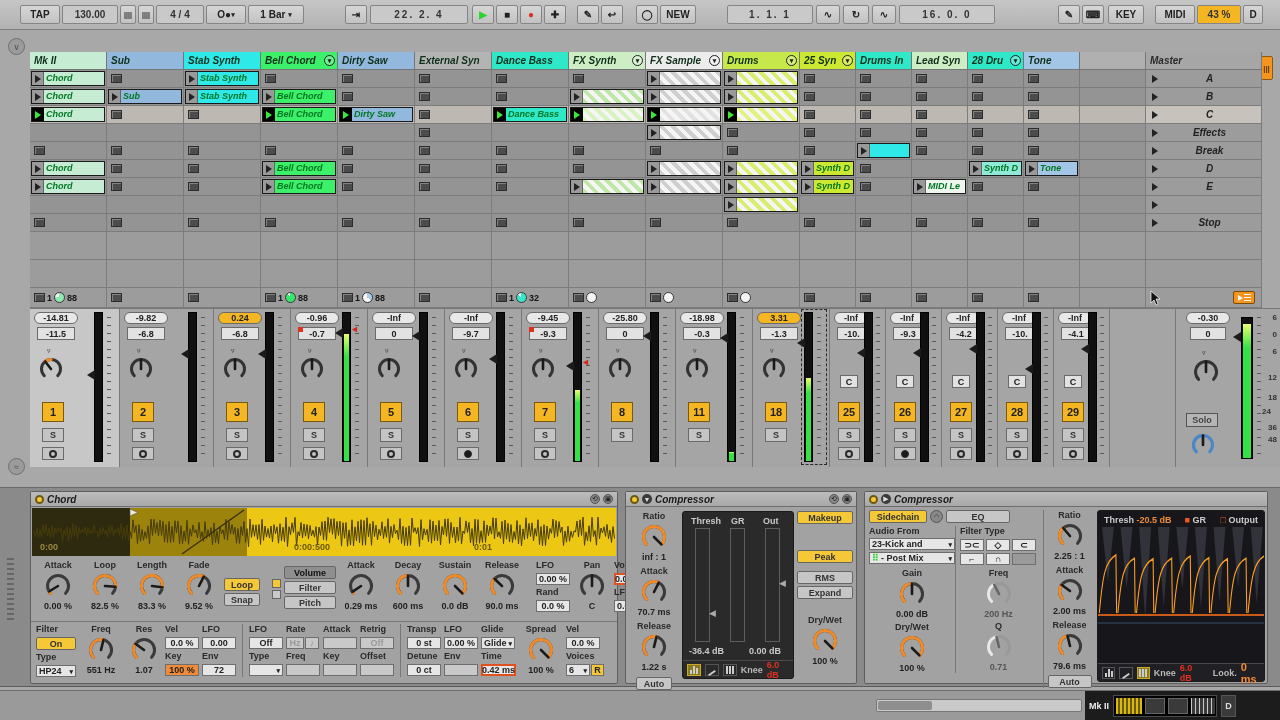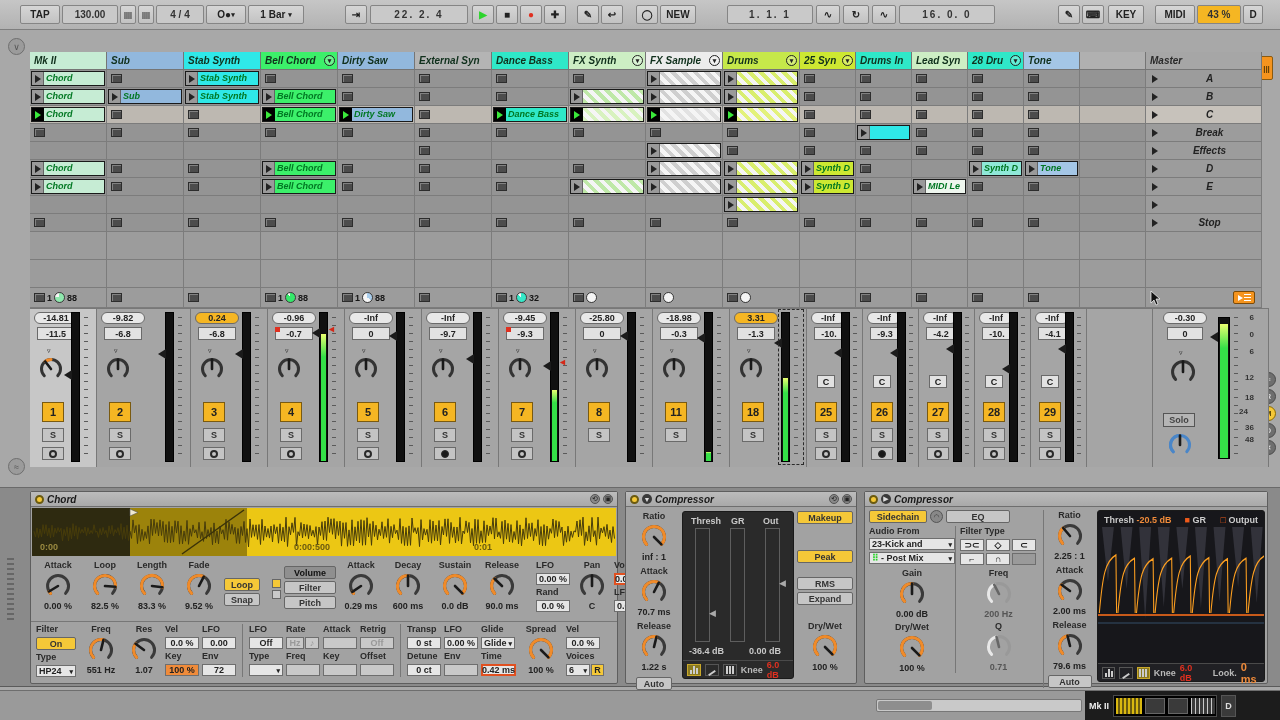--- a/index.html
+++ b/index.html
@@ -431,77 +431,20 @@
         <div class="cell lt" style="width: 56px;">
           <span class="stq"></span>
         </div>
         <div class="cell lt" style="width: 66px;"></div>
         <div class="cell scell scsel" style="width: 116px;">
           <span class="tri"></span>
           <span class="sclab">C</span>
         </div>
       </div>
       <div class="row">
-        <div class="cell" style="width: 77px;">
-          <span class="stq"></span>
-        </div>
-        <div class="cell" style="width: 77px;">
-          <span class="stq"></span>
-        </div>
-        <div class="cell" style="width: 77px;">
-          <span class="stq"></span>
-        </div>
-        <div class="cell" style="width: 77px;">
-          <span class="stq"></span>
-        </div>
-        <div class="cell" style="width: 77px;">
-          <span class="stq"></span>
-        </div>
-        <div class="cell" style="width: 77px;">
-          <span class="stq"></span>
-        </div>
-        <div class="cell" style="width: 77px;">
-          <span class="stq"></span>
-        </div>
-        <div class="cell" style="width: 77px;">
-          <span class="stq"></span>
-        </div>
-        <div class="cell" style="width: 77px;">
-          <span class="stq"></span>
-        </div>
-        <div class="cell" style="width: 77px;">
-          <span class="stq"></span>
-        </div>
-        <div class="cell" style="width: 56px;">
-          <span class="stq"></span>
-        </div>
-        <div class="cell" style="width: 56px;">
-          <div class="clip">
-            <span class="cbtn">
-              <span class="tri"></span>
-            </span>
-            <span class="clab" style="background: rgb(47, 232, 232);"></span>
-          </div>
-        </div>
-        <div class="cell" style="width: 56px;">
-          <span class="stq"></span>
-        </div>
-        <div class="cell" style="width: 56px;">
-          <span class="stq"></span>
-        </div>
-        <div class="cell" style="width: 56px;">
-          <span class="stq"></span>
-        </div>
-        <div class="cell" style="width: 66px;"></div>
-        <div class="cell scell" style="width: 116px;">
-          <span class="tri"></span>
-          <span class="sclab">Break</span>
-        </div>
-      </div>
-      <div class="row">
         <div class="cell" style="width: 77px;"></div>
         <div class="cell" style="width: 77px;"></div>
         <div class="cell" style="width: 77px;"></div>
         <div class="cell" style="width: 77px;"></div>
         <div class="cell" style="width: 77px;"></div>
         <div class="cell" style="width: 77px;">
           <span class="stq"></span>
         </div>
         <div class="cell" style="width: 77px;"></div>
         <div class="cell" style="width: 77px;"></div>
@@ -528,20 +471,77 @@
         <div class="cell" style="width: 56px;">
           <span class="stq"></span>
         </div>
         <div class="cell" style="width: 56px;">
           <span class="stq"></span>
         </div>
         <div class="cell" style="width: 66px;"></div>
         <div class="cell scell" style="width: 116px;">
           <span class="tri"></span>
           <span class="sclab">Effects</span>
+        </div>
+      </div>
+      <div class="row">
+        <div class="cell" style="width: 77px;">
+          <span class="stq"></span>
+        </div>
+        <div class="cell" style="width: 77px;">
+          <span class="stq"></span>
+        </div>
+        <div class="cell" style="width: 77px;">
+          <span class="stq"></span>
+        </div>
+        <div class="cell" style="width: 77px;">
+          <span class="stq"></span>
+        </div>
+        <div class="cell" style="width: 77px;">
+          <span class="stq"></span>
+        </div>
+        <div class="cell" style="width: 77px;">
+          <span class="stq"></span>
+        </div>
+        <div class="cell" style="width: 77px;">
+          <span class="stq"></span>
+        </div>
+        <div class="cell" style="width: 77px;">
+          <span class="stq"></span>
+        </div>
+        <div class="cell" style="width: 77px;">
+          <span class="stq"></span>
+        </div>
+        <div class="cell" style="width: 77px;">
+          <span class="stq"></span>
+        </div>
+        <div class="cell" style="width: 56px;">
+          <span class="stq"></span>
+        </div>
+        <div class="cell" style="width: 56px;">
+          <div class="clip">
+            <span class="cbtn">
+              <span class="tri"></span>
+            </span>
+            <span class="clab" style="background: rgb(47, 232, 232);"></span>
+          </div>
+        </div>
+        <div class="cell" style="width: 56px;">
+          <span class="stq"></span>
+        </div>
+        <div class="cell" style="width: 56px;">
+          <span class="stq"></span>
+        </div>
+        <div class="cell" style="width: 56px;">
+          <span class="stq"></span>
+        </div>
+        <div class="cell" style="width: 66px;"></div>
+        <div class="cell scell" style="width: 116px;">
+          <span class="tri"></span>
+          <span class="sclab">Break</span>
         </div>
       </div>
       <div class="row">
         <div class="cell" style="width: 77px;">
           <div class="clip">
             <span class="cbtn">
               <span class="tri"></span>
             </span>
             <span class="clab" style="background: rgb(198, 236, 212);">Chord</span>
           </div>
@@ -894,21 +894,21 @@
           <svg width="12" height="16" style="margin-left:4px">
             <polygon points="1,1 1,13 4,10 6,15 8,14 6,9 10,9" fill="#111" stroke="#fff" stroke-width="0.7"></polygon>
           </svg>
           <span class="b2a">
             <span class="tri"></span>
             <i></i>
           </span>
         </div>
       </div>
       <div class="row">
-        <div class="strip sel" style="width: 67px;">
+        <div class="strip sel" style="width: 90px;">
           <div class="pk" style="width: 44px;">-14.81</div>
           <div class="vb" style="width: 38px;">-11.5</div>
           <div class="pmark" style="left: 17px; top: 38px;">▿</div>
           <div style="position: absolute; left: 7px; top: 46px; line-height: 0;"><svg width="28" height="28" viewBox="0 0 28 28">
               <path d="M7.3 20.7 A9.5 9.5 0 1 1 20.8 20.6" stroke="#333" stroke-width="3" fill="none" stroke-linecap="round"></path>
               <path d="M8.2 6.5 A9.5 9.5 0 0 1 14.0 4.5" stroke="#f08b2a" stroke-width="3" fill="none" stroke-linecap="round"></path>
               <line x1="14" y1="14" x2="8.2" y2="6.5" stroke="#1a1a1a" stroke-width="2.6" stroke-linecap="round"></line>
             </svg></div>
           <div class="num">1</div>
           <div class="sb">S</div>
@@ -1500,21 +1500,21 @@
                 <b style="height:8px"></b>
                 <b style="height:8px"></b>
               </span>
             <span class="kneel">Knee</span>
               <span class="kneev">6.0 dB</span>
           </div>
         </div>
         <div style="flex:1;display:flex;flex-direction:column;align-items:center">
           <button class="lbtn on" style="width:56px">Makeup</button>
           <button class="lbtn on" style="width:56px;margin-top:26px">Peak</button>
-          <button class="lbtn" style="width:56px;margin-top:14px">RMS</button>
+          <button class="lbtn" style="width:56px;margin-top:8px">RMS</button>
           <button class="lbtn" style="width:56px;margin-top:2px">Expand</button>
           <span class="plab" style="margin-top:16px">Dry/Wet</span>
           <span class="knob"><svg width="30" height="30" viewBox="0 0 30 30">
                 <path d="M7.6 22.4 A10.5 10.5 0 1 1 22.6 22.3" stroke="#3a3a3a" stroke-width="3" fill="none" stroke-linecap="round"></path>
                 <path d="M7.6 22.4 A10.5 10.5 0 1 1 22.4 22.4" stroke="#f08b2a" stroke-width="3" fill="none" stroke-linecap="round"></path>
                 <line x1="15" y1="15" x2="22.4" y2="22.4" stroke="#1a1a1a" stroke-width="2.6" stroke-linecap="round"></line>
               </svg></span>
           <span class="pval">100 %</span>
         </div>
       </div>

